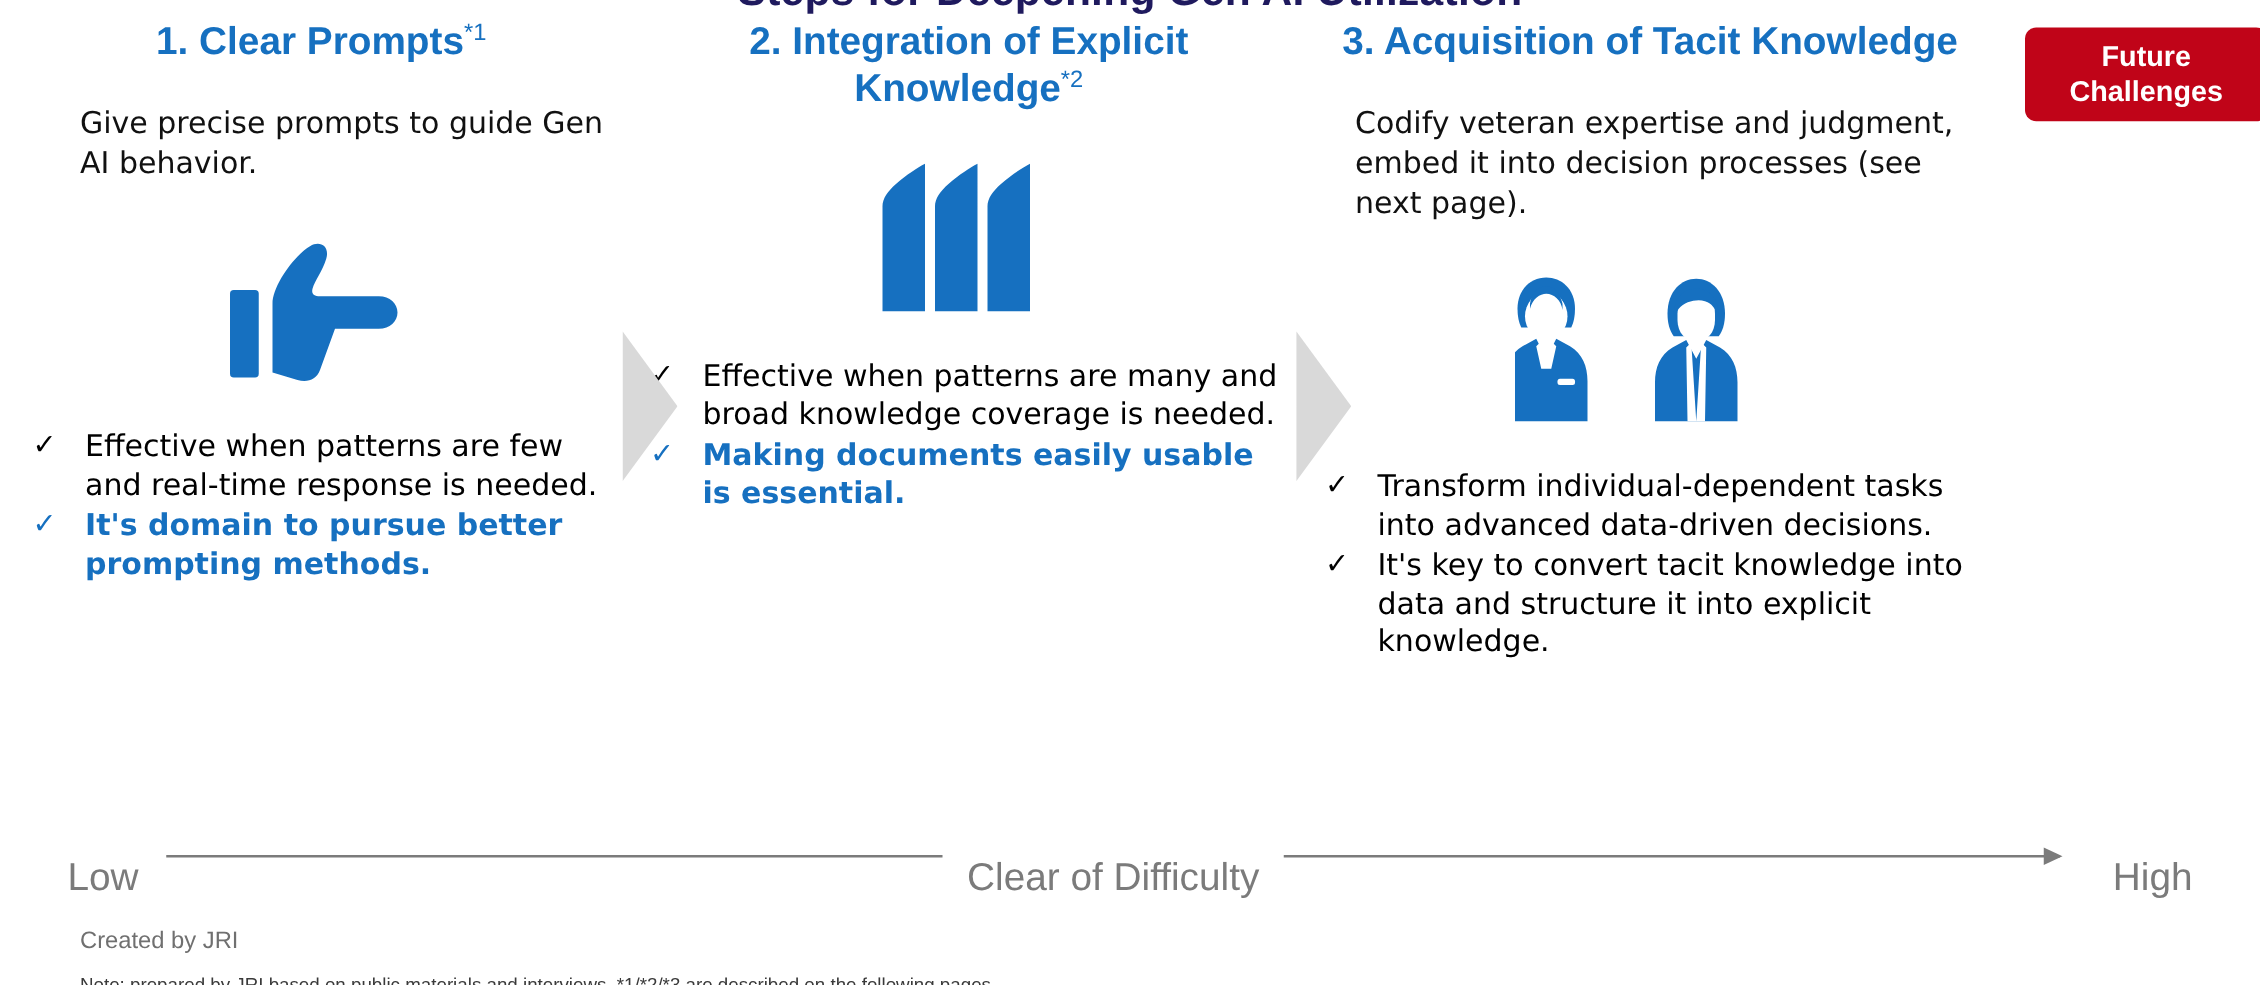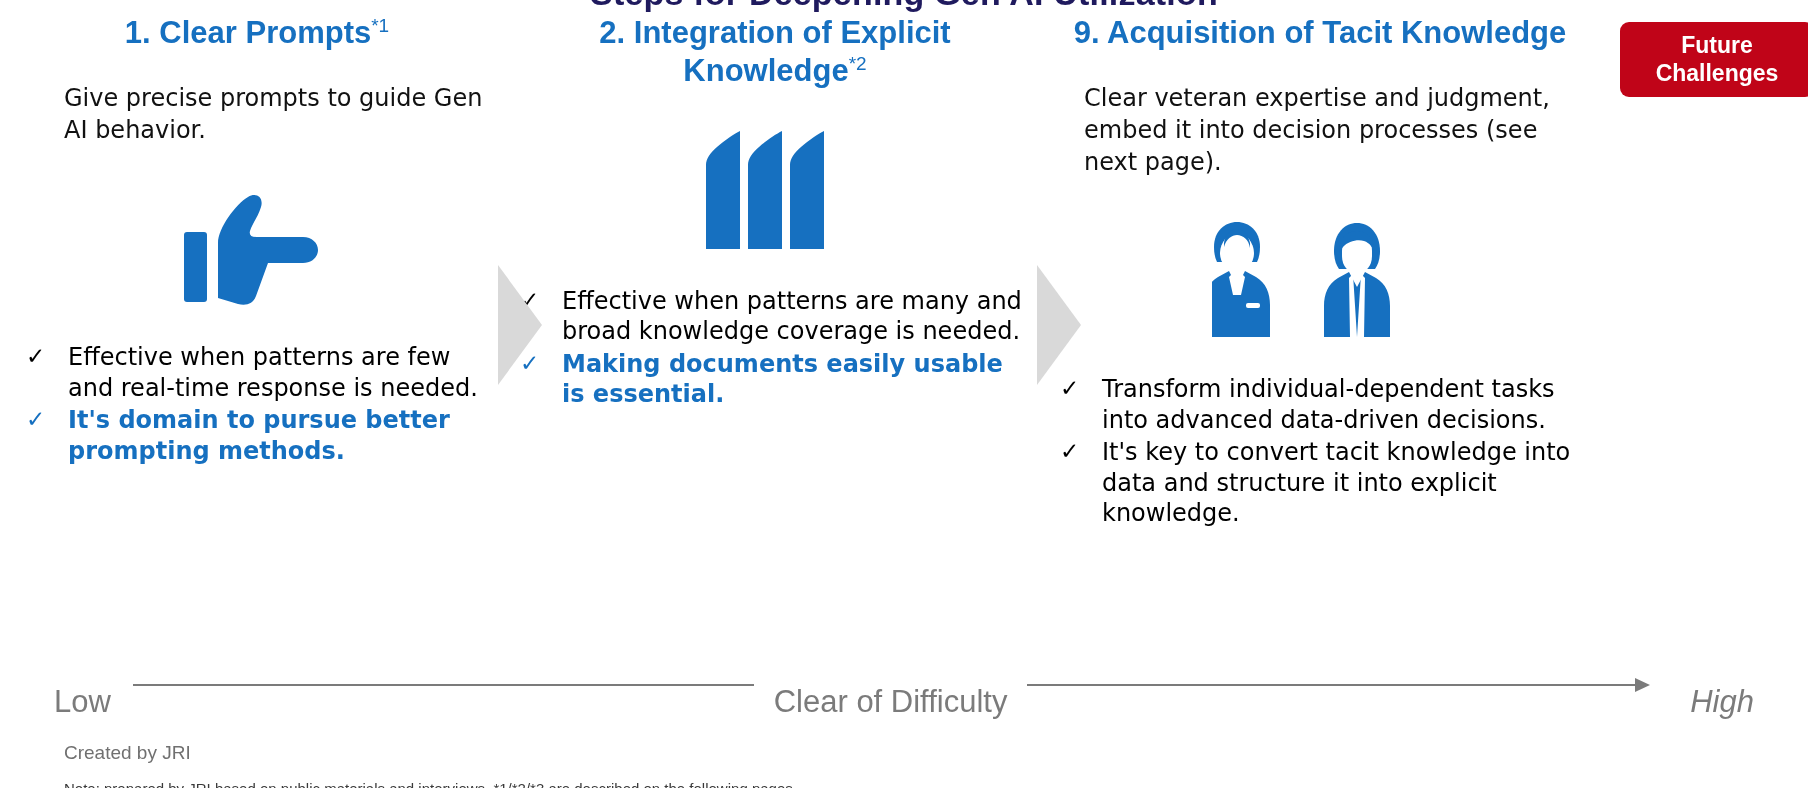--- a/index.html
+++ b/index.html
@@ -140,21 +140,21 @@
     align-items: flex-start;
     color: #7b7b7b;
   }
   .axis-label {
     font-family: "Liberation Sans", sans-serif;
     font-size: 31px;
     white-space: nowrap;
   }
   .axis .lbl-low  { margin-right: 22px; }
   .axis .lbl-mid  { margin: 0 20px; }
-  .axis .lbl-high { margin-left: 28px; font-style: italic; }
+  .axis .lbl-high { margin-left: 28px; }
   .axis-line {
     flex: 1 1 auto;
     height: 2px;
     background: #7b7b7b;
   }
   .axis-line.arrow { position: relative; margin-right: 14px; }
   .axis-line.arrow::after {
     content: "";
     position: absolute;
     right: -2px; top: -6px;
@@ -241,23 +241,23 @@
       </div>
       <div class="bullet hi">
         <span class="tick">✓</span>
         <span class="btext">Making documents easily usable is essential.</span>
       </div>
     </div>
   </div>
 
   <div class="col col-3">
     <div class="col-head">
-      <span>9. Acquisition of Tacit Knowledge</span><span class="sup"></span>
-    </div>
-    <div class="col-desc">Clear veteran expertise and judgment, embed it into decision processes (see next page).</div>
+      <span>3. Acquisition of Tacit Knowledge</span><span class="sup"></span>
+    </div>
+    <div class="col-desc">Codify veteran expertise and judgment, embed it into decision processes (see next page).</div>
 
     <div class="icon-band">
       <span>
         <svg width="216" height="126" viewBox="0 0 216 126" aria-hidden="true">
           <g fill="#1670c0">
 
             <path d="M48 30 C48 14 37 5 25 5 C13 5 2 14 2 30 C2 36 3 41 5 45 L45 45 C47 41 48 36 48 30 Z"></path>
             <path d="M8 36 a17 19 0 0 0 34 0 a17 19 0 0 0 -34 0 Z" fill="#ffffff"></path>
             <path d="M10 33 C10 22 17 16 25 16 C33 16 40 22 40 33 L40 38 C40 48 33 55 25 55 C17 55 10 48 10 38 Z" fill="#ffffff"></path>
             <path d="M12 30 C14 22 20 18 25 18 C31 18 37 23 38 31 L38 26 C36 17 31 12 25 12 C18 12 13 18 12 26 Z"></path>

